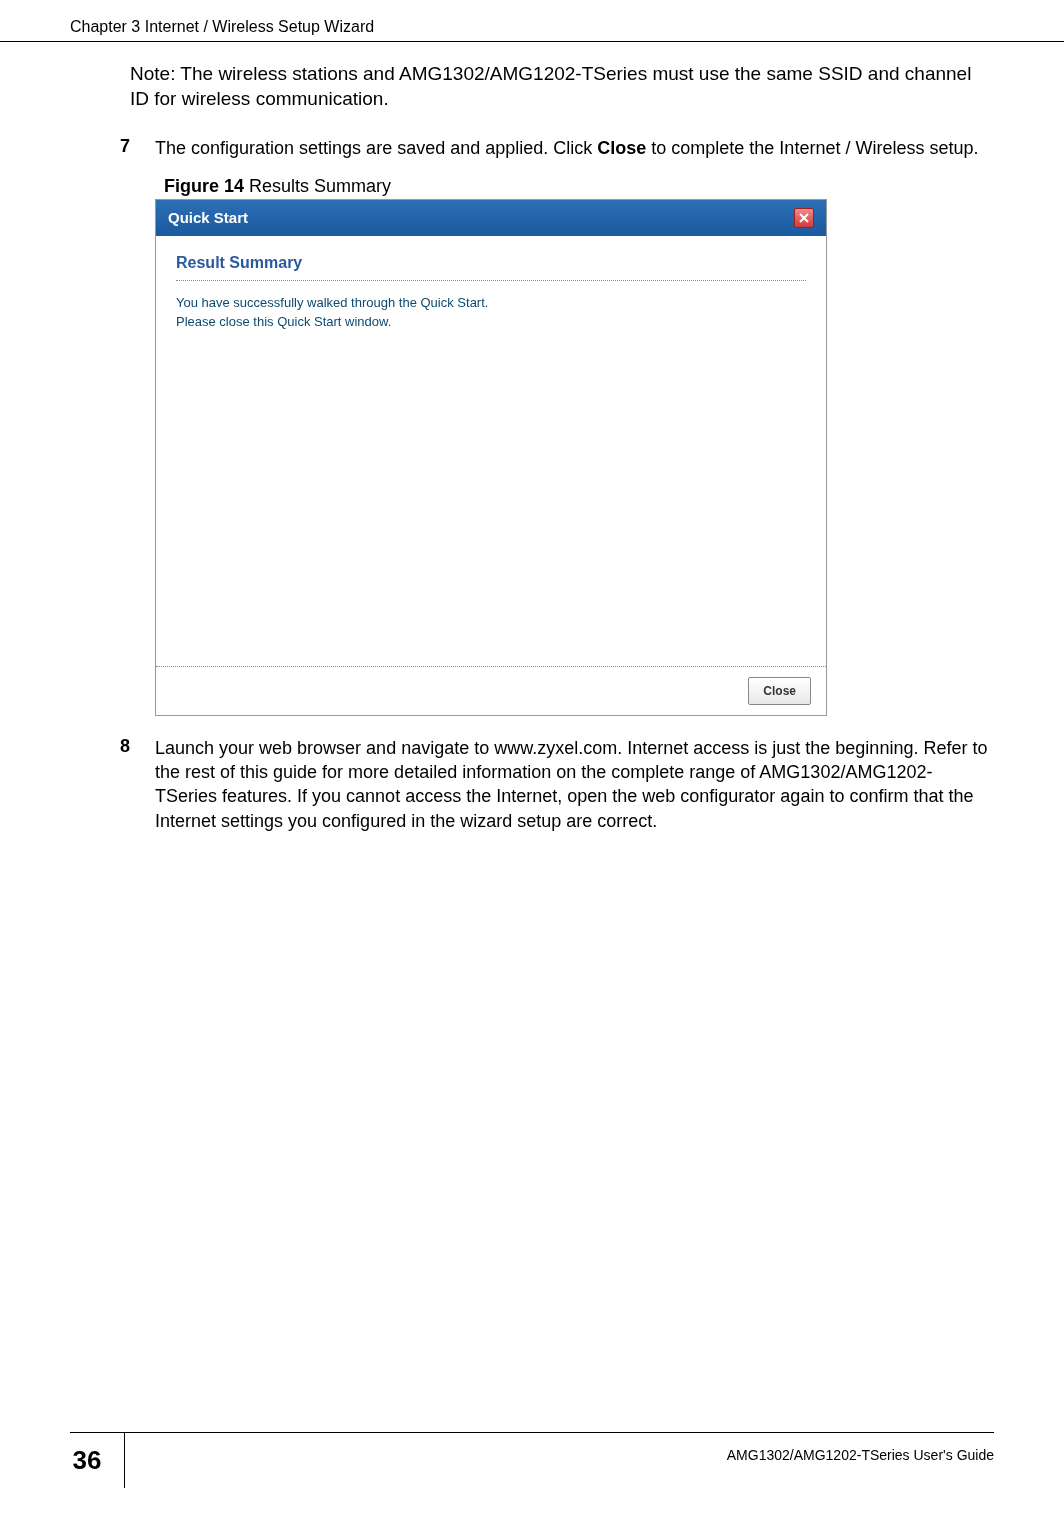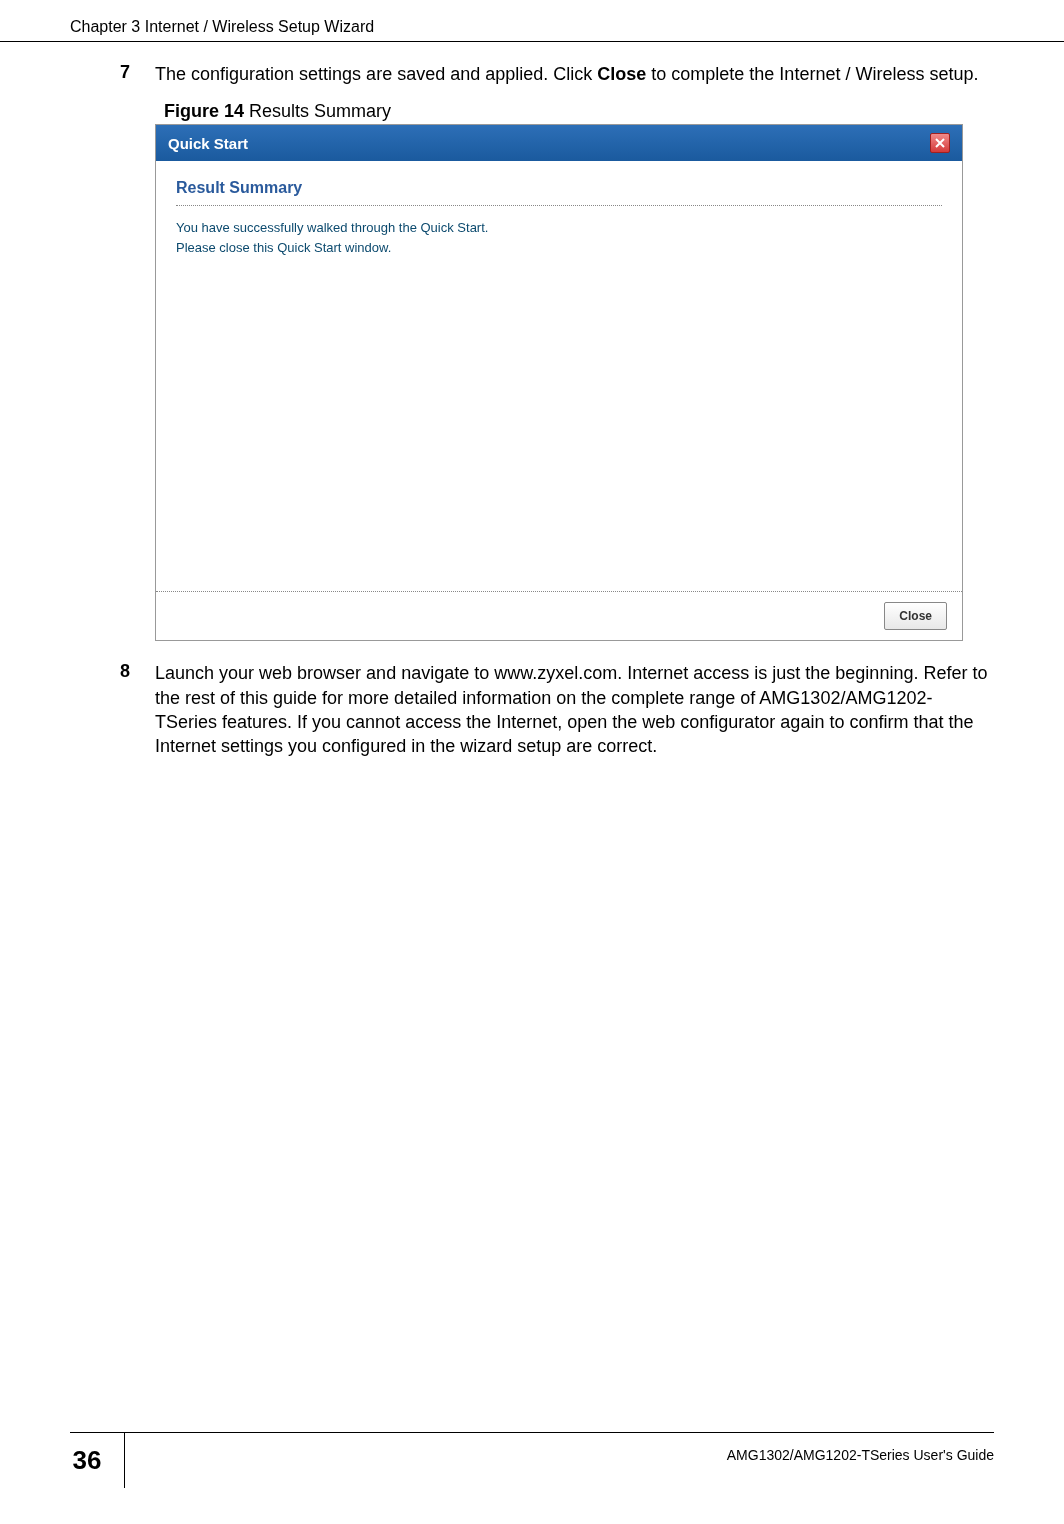--- a/index.html
+++ b/index.html
@@ -58,21 +58,21 @@
     .figure-caption {
       font-size: 18px;
       margin: 10px 0 2px 44px;
     }
     .figure-prefix {
       font-weight: bold;
     }
     .screenshot {
       margin: 0 0 20px 35px;
       border: 1px solid #999;
-      width: 808px;
+      width: 672px;
       background: #fff;
     }
     .titlebar {
       background: linear-gradient(to bottom, #2d6fb7, #1a5a9e);
       color: #fff;
       font-weight: bold;
       font-size: 15px;
       padding: 8px 12px;
       display: flex;
       justify-content: space-between;
@@ -157,20 +157,23 @@
   </style>
 </head>
 <body>
 
 <div class="page-header">
   <div class="header-left">Chapter 3 Internet / Wireless Setup Wizard</div>
 </div>
 
 <div class="content">
 
+  <div class="note">
+    <span class="note-prefix">Note: </span><span>The wireless stations and AMG1302/AMG1202-TSeries must use the same SSID and channel ID for wireless communication.</span>
+  </div>
 
   <div class="step">
     <div class="step-num">7</div>
     <div class="step-text">
       <span>The configuration settings are saved and applied. Click </span><span class="bold">Close</span><span> to complete the Internet / Wireless setup.</span>
     </div>
   </div>
 
   <div class="figure-caption">
     <span class="figure-prefix">Figure 14   </span><span>Results Summary</span>

